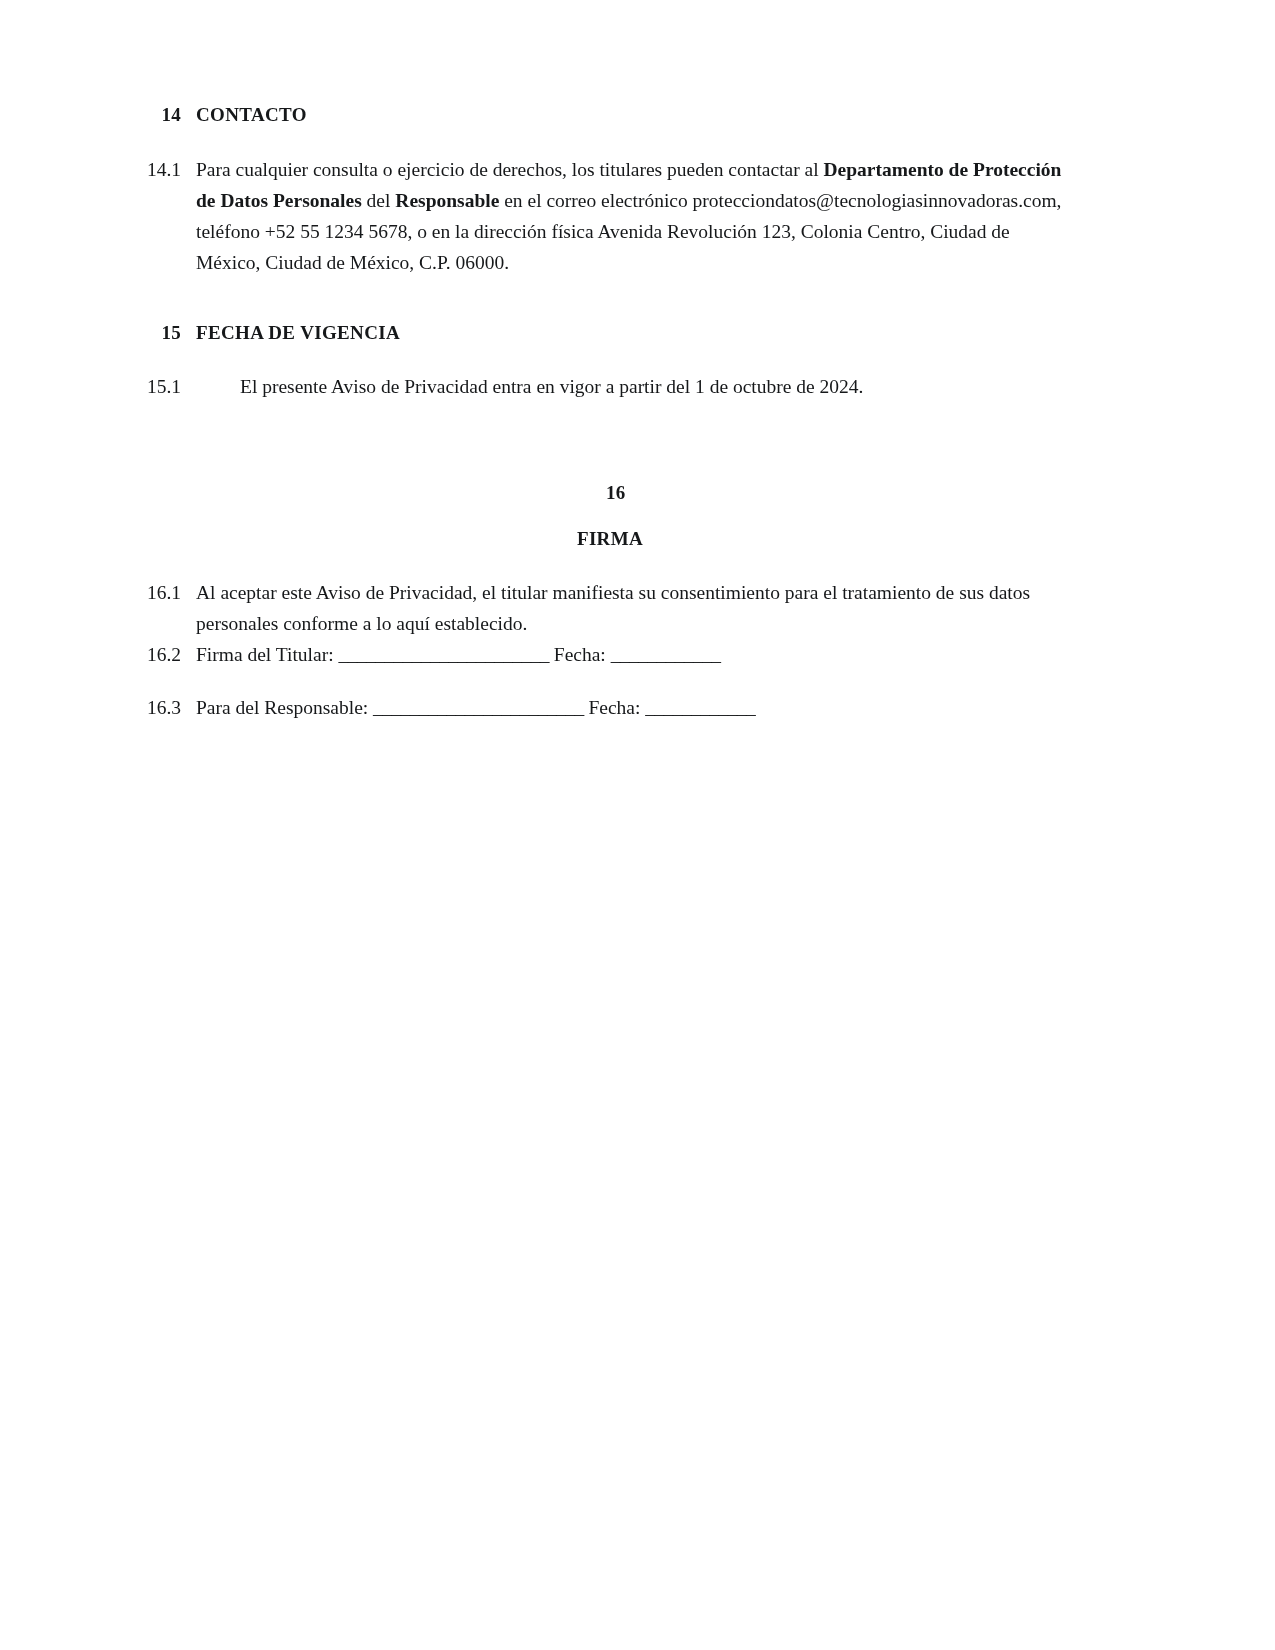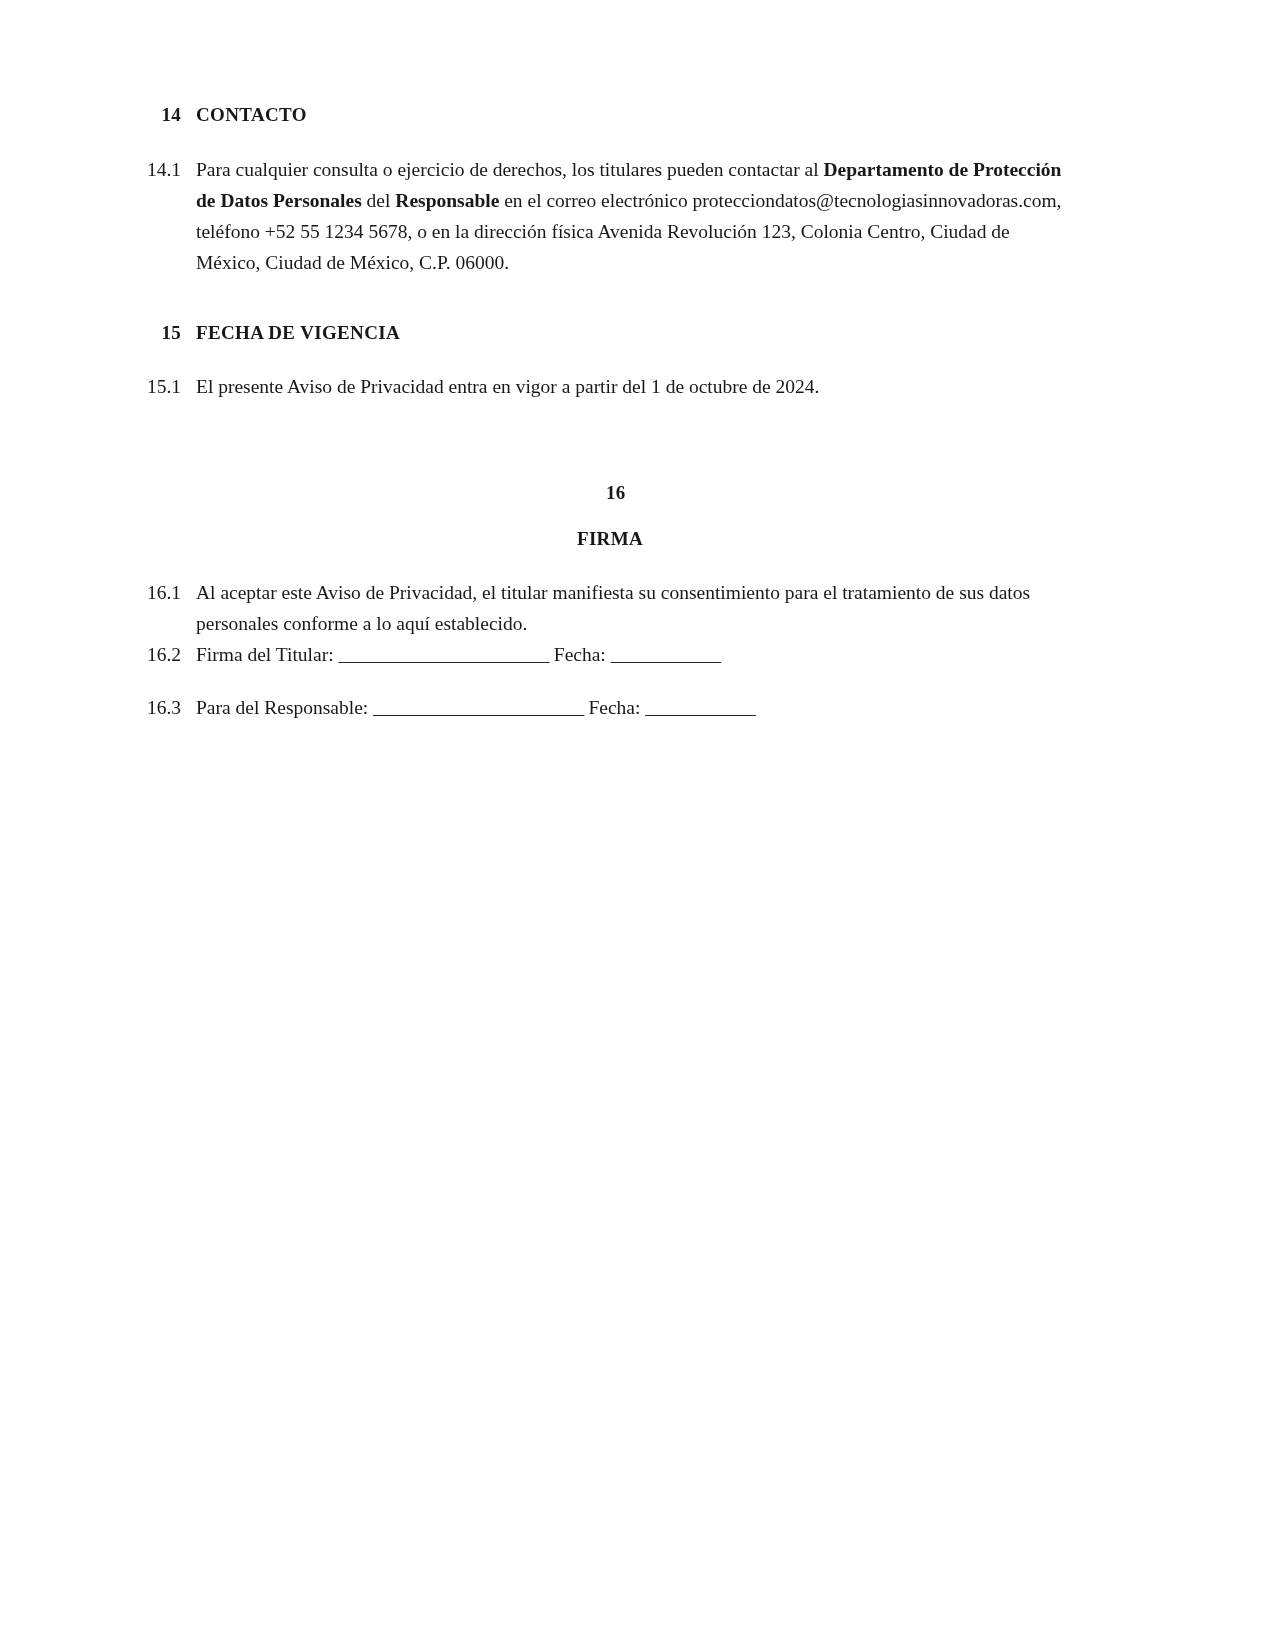--- a/index.html
+++ b/index.html
@@ -72,21 +72,21 @@
     font-size: 19px;
     line-height: 30px;
     font-weight: bold;
     letter-spacing: 0.35px;
   }
 
   
   .h-contacto   { margin-top: 0px; }
   .c-14-1       { margin-top: 24px; }
   .h-vigencia   { margin-top: 40px; }
-  .c-15-1       { margin-top: 23px; }
+  .c-15-1       { margin-top: 23px; gap: 44px; }
   .h-firma      { margin-top: 76px; flex-direction: column; }
   .c-16-1       { margin-top: 23px; }
   .c-16-2       { }
   .c-16-3       { margin-top: 22px; }
 
   strong { font-weight: bold; }
 
   .rule {
     letter-spacing: -0.6px;
   }

